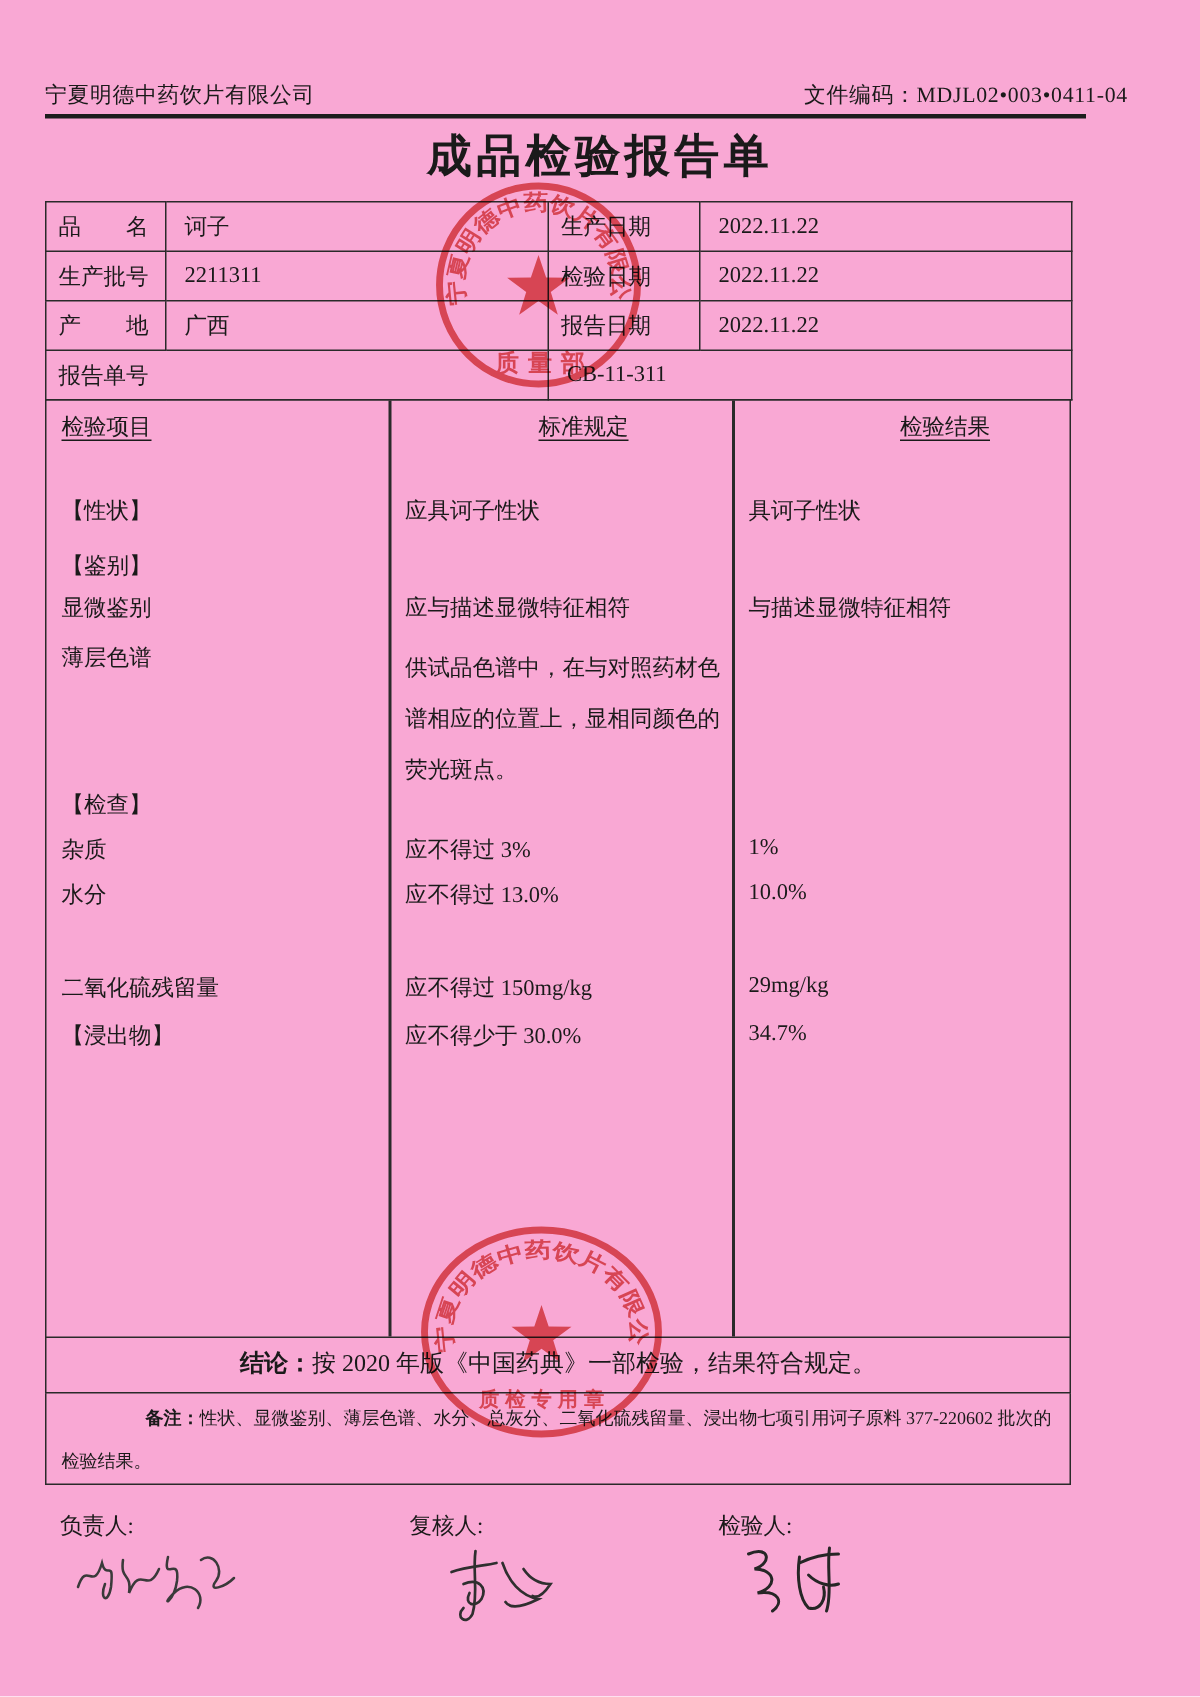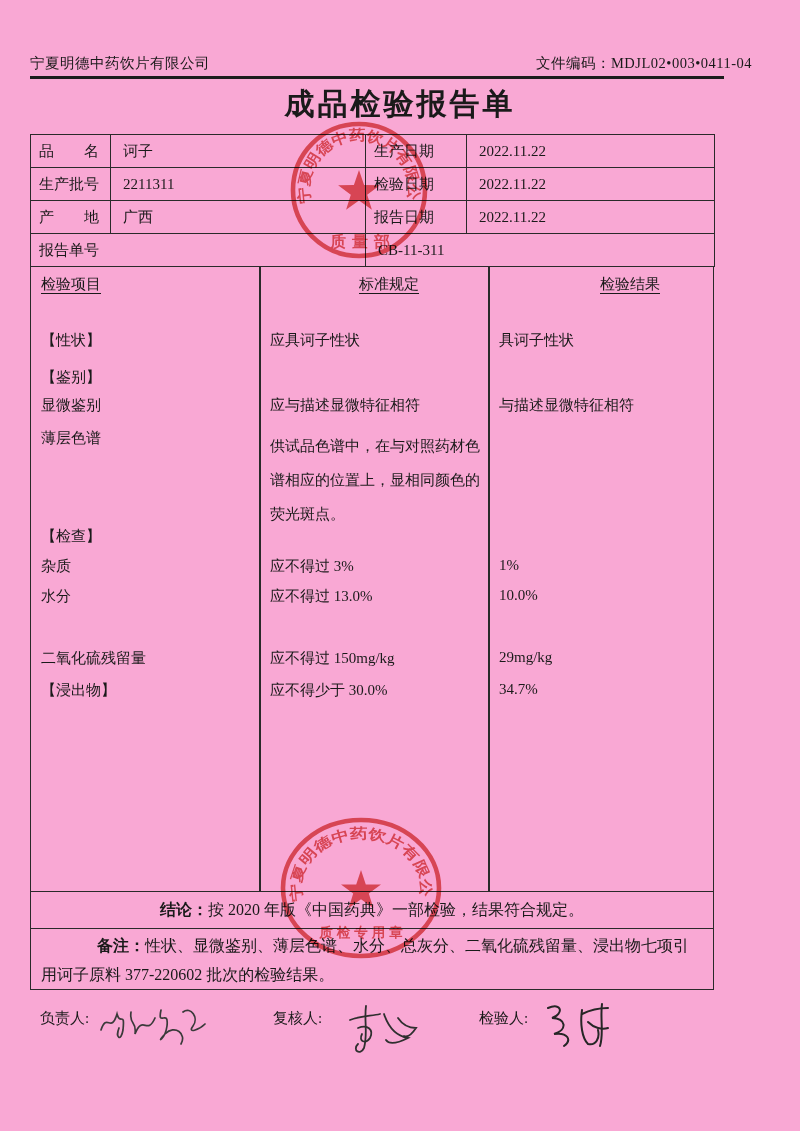--- a/index.html
+++ b/index.html
@@ -45,24 +45,24 @@
   
   .conclusion {
     position:absolute; left:30px; top:892px; width:684px; height:37px;
     border:1.6px solid #2a2a2a; border-top:none;
     text-align:center; line-height:35px; font-size:16px;
   }
   .conclusion b, .remark b { font-weight:bold; }
   .remark {
     position:absolute; left:30px; top:929px; width:684px; height:61px;
     border:1.6px solid #2a2a2a; border-top:none;
-    padding:2px 10px 0 10px; line-height:29px; font-size:16px; text-indent:56px;
-  }
-  
-  .sig-group { position:absolute; top:1004px; display:flex; align-items:flex-start; font-size:15px; }
+    padding:2px 10px 0 10px; line-height:29px; font-size:12px; text-indent:56px;
+  }
+  
+  .sig-group { position:absolute; top:1004px; display:flex; align-items:flex-start; font-size:15px;flex-direction:column; }
   .sig-group .sig-label { line-height:28px; }
   .sig-group svg { margin-left:6px; margin-top:-4px; }
   
   .stamp { position:absolute; mix-blend-mode:multiply; opacity:.88; pointer-events:none; }
   .stamp text { font-family:"Liberation Serif","DejaVu Serif",serif; font-weight:bold; }
 </style>
 </head>
 <body>
 
 <div class="page">

